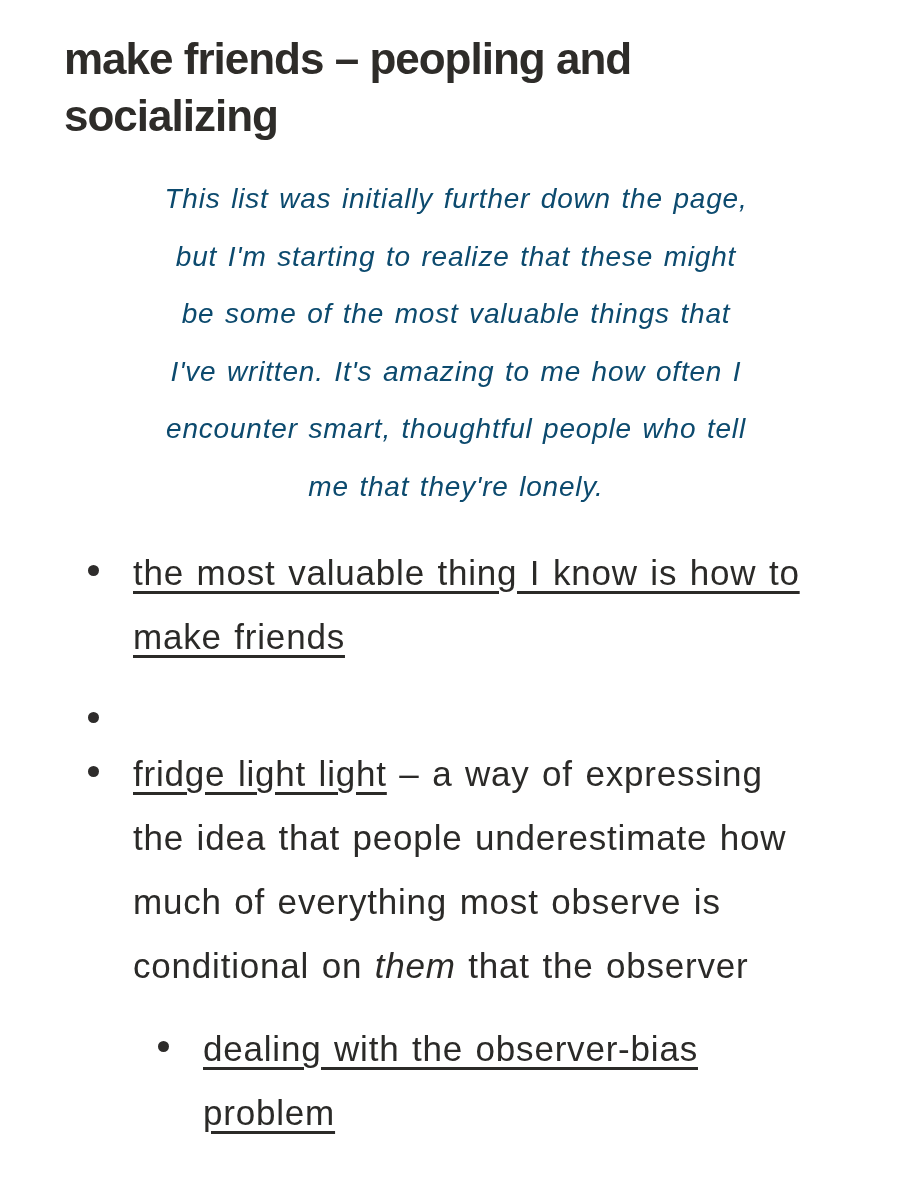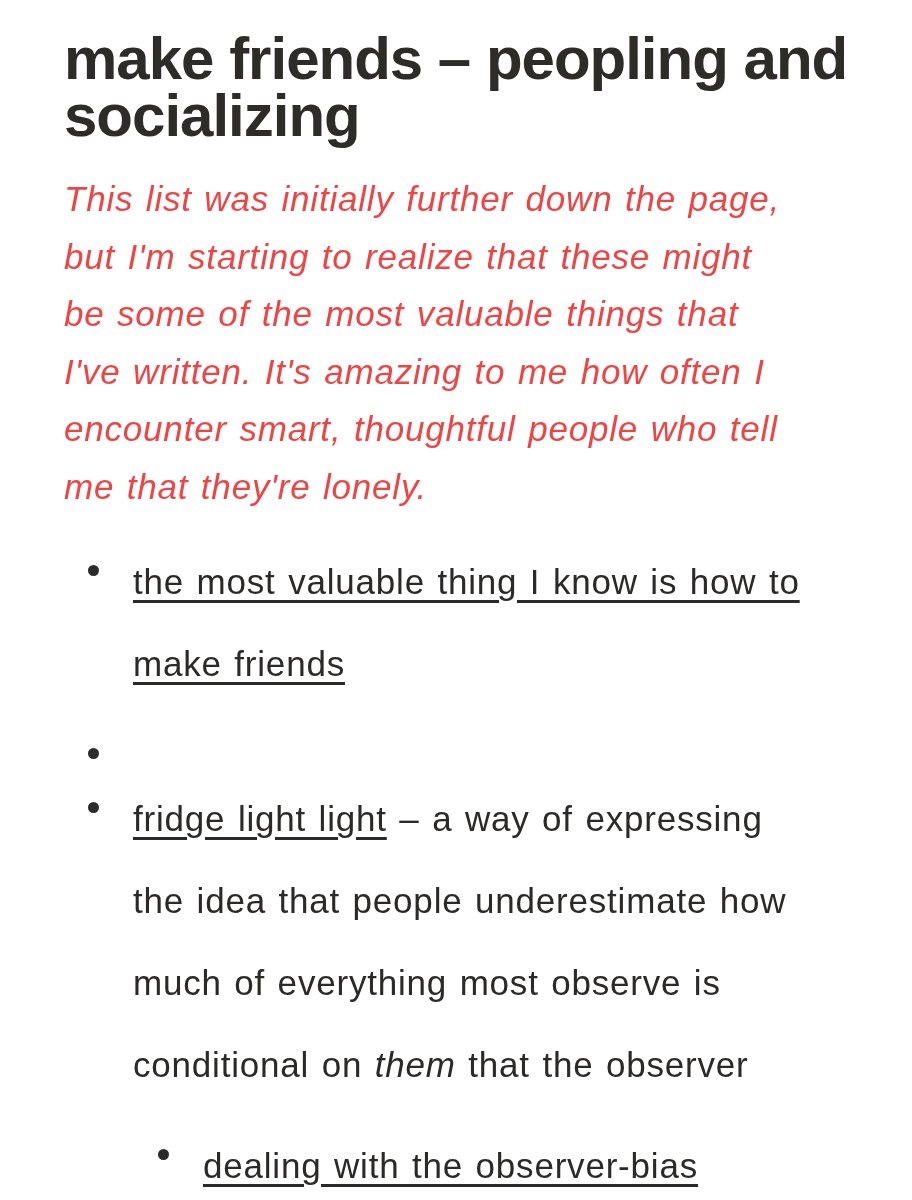--- a/index.html
+++ b/index.html
@@ -12,45 +12,46 @@
     height: 1200px;
     overflow: hidden;
     font-family: "Liberation Sans", sans-serif;
     color: #2b2a28;
   }
   .content {
     padding: 30px 64px 0 64px;
   }
   .page-title {
     margin: 0;
-    font-size: 60px;
+    font-size: 44px;
     font-weight: 700;
     line-height: 57px;
     letter-spacing: -1px;
     color: #2e2c29;
   }
   .intro {
     margin: 26px 0 0 0;
     font-style: italic;
-    font-size: 35px;
+    font-size: 28px;
     line-height: 57.5px;
     letter-spacing: 0.8px;
     word-spacing: 2px;
     white-space: pre-line;
-    color: #ef4444;
+    color: #0c4a6e;
+    text-align: center;
   }
   .link-list {
     margin-top: 26px;
   }
   .list-item {
     display: flex;
     align-items: flex-start;
     margin-bottom: 19px;
     font-size: 35px;
-    line-height: 82px;
+    line-height: 64px;
     letter-spacing: 0.8px;
     word-spacing: 2px;
   }
   .list-item.indent-0 { margin-left: 24px; }
   .list-item.indent-1 { margin-left: 94px; }
   .bullet {
     flex: 0 0 11px;
     width: 11px;
     height: 11px;
     margin-top: 24px;

